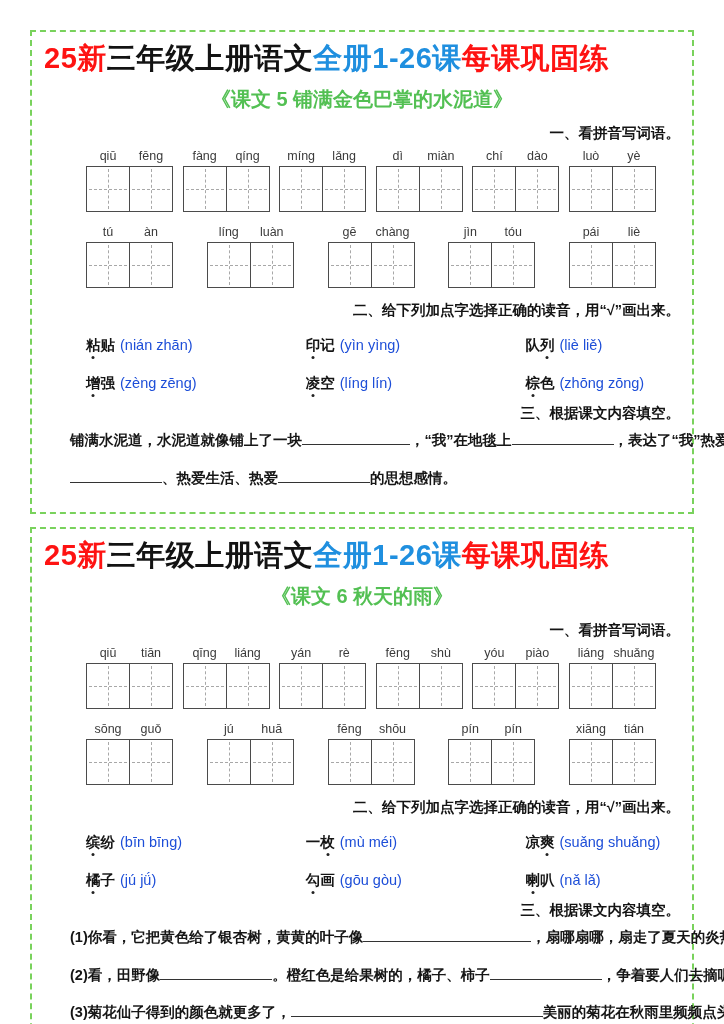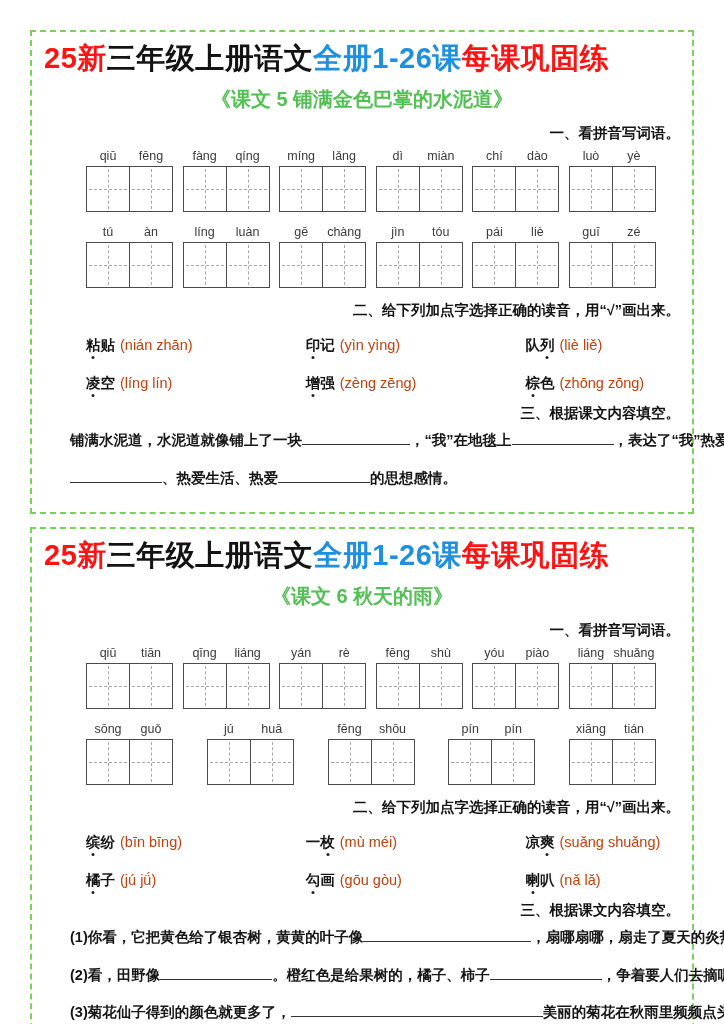--- a/index.html
+++ b/index.html
@@ -30,21 +30,21 @@
   .pw-boxes{display:flex;border:1.5px solid #4b4b4b;}
   .cell{width:42px;height:44px;position:relative;background:#fff;}
   .cell+.cell{border-left:1.5px solid #4b4b4b;}
   .cell::before{content:'';position:absolute;left:50%;top:2px;bottom:2px;border-left:1px dashed #a8a8a8;}
   .cell::after{content:'';position:absolute;top:50%;left:2px;right:2px;border-top:1px dashed #a8a8a8;}
   .choice-grid{display:grid;grid-template-columns:37% 37% 26%;row-gap:19px;padding-left:42px;margin:16px 0 6px 0;font-size:14.5px;}
   .choice{white-space:nowrap;}
   .cword{font-weight:700;color:#151515;margin-right:5px;}
   .cword span{display:inline-block;position:relative;}
   .cword span.dotted::after{content:'';position:absolute;left:50%;bottom:-4px;transform:translateX(-50%);width:3px;height:3px;border-radius:50%;background:#222;}
-  .copts{color:#c2410c;}
+  .copts{color:#1d4ed8;}
   .fill-lines{padding:0 2px 0 26px;margin-top:6px;}
   .fill-line{font-size:14.5px;font-weight:700;color:#161616;line-height:1.55;margin-bottom:15px;white-space:nowrap;}
   .fill-line.indent{padding-left:40px;}
   .blank{display:inline-block;border-bottom:1.3px solid #333;height:13px;vertical-align:baseline;}
 </style>
 </head>
 <body>
 
 <div class="sheet first">
   <div class="title"><span class="t-red">25新</span><span class="t-black">三年级上册语文</span><span class="t-blue">全册1-26课</span><span class="t-red">每课巩固练</span></div>
@@ -156,38 +156,28 @@
       <div class="pw">
         <div class="pw-labels">
           <span>pái</span>
           <span>liè</span>
         </div>
         <div class="pw-boxes">
           <div class="cell"></div>
           <div class="cell"></div>
         </div>
       </div>
-      <div class="pw">
-        <div class="pw-labels">
-          <span>guī</span>
-          <span>zé</span>
-        </div>
-        <div class="pw-boxes">
-          <div class="cell"></div>
-          <div class="cell"></div>
-        </div>
-      </div>
     </div>
   <div class="q-head">二、给下列加点字选择正确的读音，用“√”画出来。</div>
   <div class="choice-grid">
       <div class="choice"><span class="cword"><span class="dotted">粘</span><span>贴</span></span><span class="copts">(nián  zhān)</span></div>
       <div class="choice"><span class="cword"><span class="dotted">印</span><span>记</span></span><span class="copts">(yìn  yìng)</span></div>
       <div class="choice"><span class="cword"><span>队</span><span class="dotted">列</span></span><span class="copts">(liè  liě)</span></div>
+      <div class="choice"><span class="cword"><span class="dotted">增</span><span>强</span></span><span class="copts">(zèng  zēng)</span></div>
       <div class="choice"><span class="cword"><span class="dotted">凌</span><span>空</span></span><span class="copts">(líng  lín)</span></div>
-      <div class="choice"><span class="cword"><span class="dotted">增</span><span>强</span></span><span class="copts">(zèng  zēng)</span></div>
       <div class="choice"><span class="cword"><span class="dotted">棕</span><span>色</span></span><span class="copts">(zhōng  zōng)</span></div>
     </div>
   <div class="q-head">三、根据课文内容填空。</div>
   <div class="fill-lines">
       <div class="fill-line"><span>铺满水泥道，水泥道就像铺上了一块</span><span class="blank" style="width: 108px;"></span><span>，“我”在地毯上</span><span class="blank" style="width: 102px;"></span><span>，表达了“我”热爱</span></div>
       <div class="fill-line"><span class="blank" style="width: 92px;"></span><span>、热爱生活、热爱</span><span class="blank" style="width: 92px;"></span><span>的思想感情。</span></div>
     </div>
 </div>
 
 <div class="sheet second">

